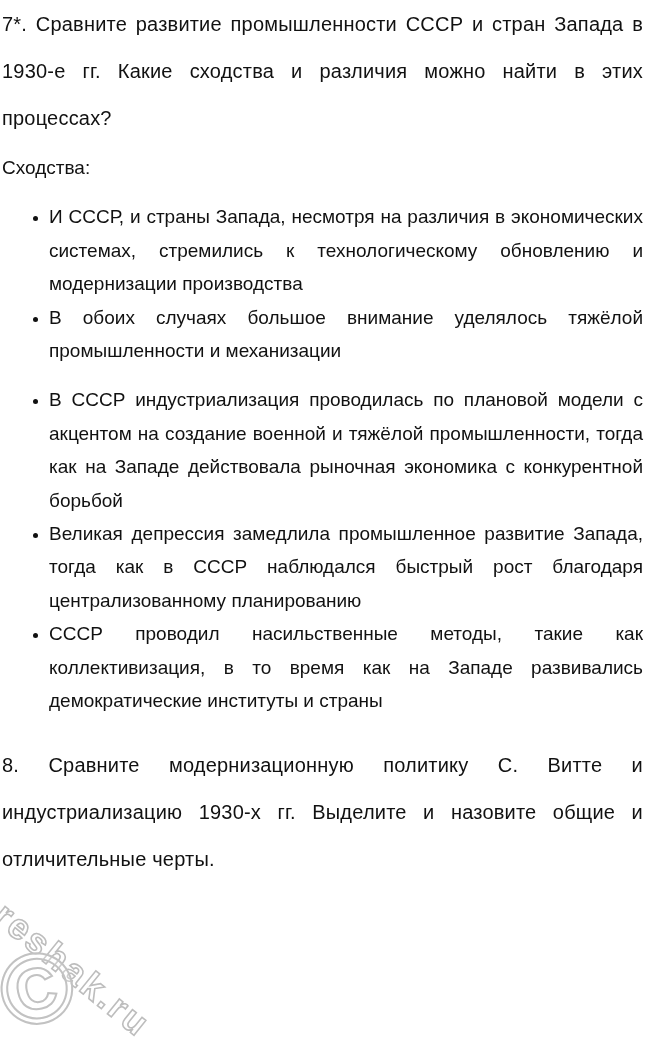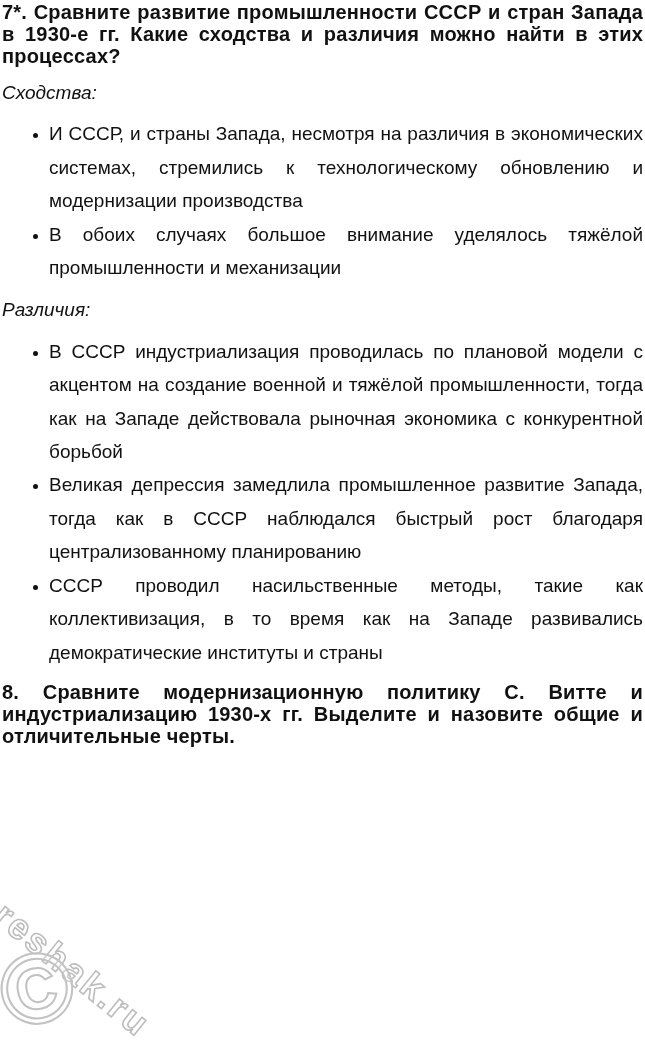--- a/index.html
+++ b/index.html
@@ -13,38 +13,37 @@
     height: 1051px;
     background: #ffffff;
     color: #111111;
     font-family: "Liberation Sans", sans-serif;
     overflow: hidden;
     box-sizing: border-box;
     padding: 1px 2px 0 2px;
   }
   .q-heading {
     font-size: 20px;
-    font-weight: 700;
-    line-height: 22px;
+    font-weight: 400;
+    line-height: 47px;
     text-align: justify;
     margin: 0 0 9px 0;
     letter-spacing: 0.2px;
   }
   .q-heading.second {
-    margin-top: 12px;
+    margin-top: 24px;
   }
   .section-label {
     font-size: 19px;
     font-weight: 400;
     line-height: 33.4px;
     margin: 0 0 6px 0;
-    font-style: italic;
   }
   ul.point-list {
-    margin: 8px 0 9px 0;
+    margin: 16px 0 9px 0;
     padding: 0 0 0 47px;
     list-style: disc outside;
   }
   ul.point-list li {
     font-size: 19px;
     line-height: 33.4px;
     text-align: justify;
     color: #111111;
   }
   ul.point-list li::marker {
@@ -93,21 +92,20 @@
 
   <h2 class="q-heading">7*. Сравните развитие промышленности СССР и стран Запада в 1930-е гг. Какие сходства и различия можно найти в этих процессах?</h2>
 
   <p class="section-label">Сходства:</p>
 
   <ul class="point-list">
     <li>И СССР, и страны Запада, несмотря на различия в экономических системах, стремились к технологическому обновлению и модернизации производства</li>
     <li>В обоих случаях большое внимание уделялось тяжёлой промышленности и механизации</li>
   </ul>
 
-  <p class="section-label">Различия:</p>
 
   <ul class="point-list">
     <li>В СССР индустриализация проводилась по плановой модели с акцентом на создание военной и тяжёлой промышленности, тогда как на Западе действовала рыночная экономика с конкурентной борьбой</li>
     <li>Великая депрессия замедлила промышленное развитие Запада, тогда как в СССР наблюдался быстрый рост благодаря централизованному планированию</li>
     <li>СССР проводил насильственные методы, такие как коллективизация, в то время как на Западе развивались демократические институты и страны</li>
   </ul>
 
   <h2 class="q-heading second">8. Сравните модернизационную политику С. Витте и индустриализацию 1930-х гг. Выделите и назовите общие и отличительные черты.</h2>
 
 

